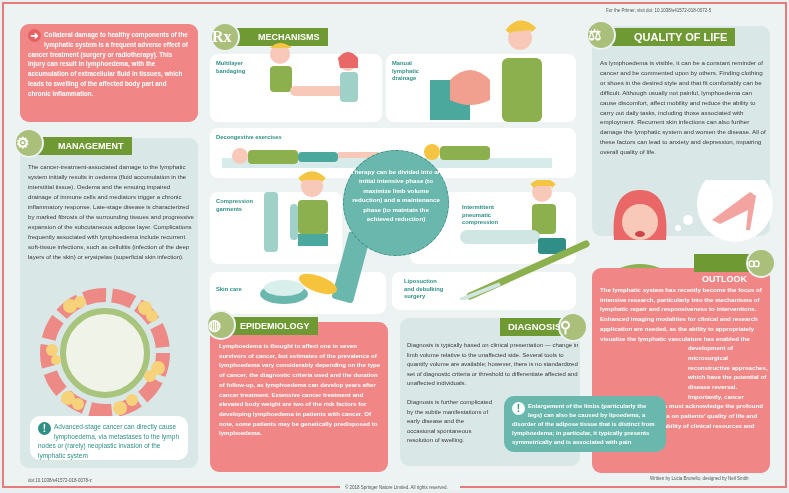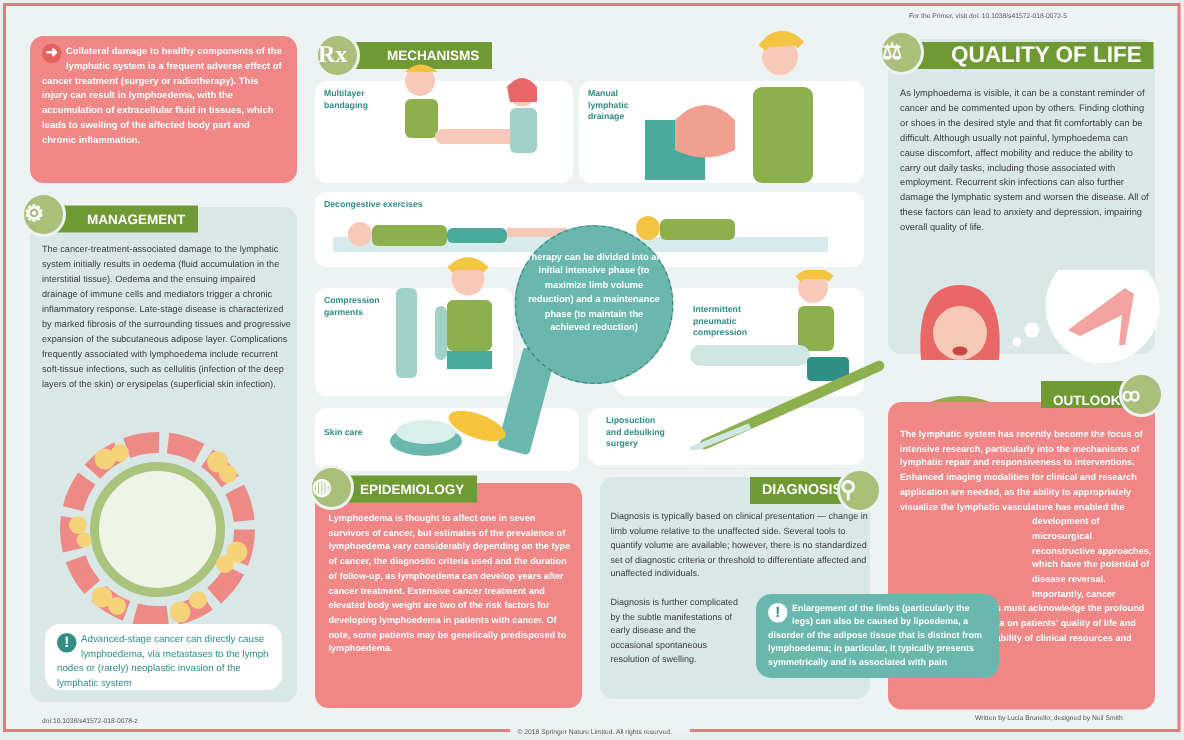--- a/index.html
+++ b/index.html
@@ -129,36 +129,36 @@
   <ellipse cx="58" cy="52" rx="20" ry="8" fill="#f6c33c" transform="rotate(20 58 52)"></ellipse>
 </svg>
 <svg class="fig" style="left:460px;top:240px;" width="130" height="60">
   <line x1="10" y1="56" x2="126" y2="4" stroke="#8db04f" stroke-width="7" stroke-linecap="round"></line>
   <line x1="0" y1="60" x2="40" y2="44" stroke="#cfe6e2" stroke-width="4"></line>
 </svg>
 
 <div class="circle-therapy">Therapy can be divided into an initial intensive phase (to maximize limb volume reduction) and a maintenance phase (to maintain the achieved reduction)</div>
 
 <div class="abs panel-mint" style="left:592px;top:26px;width:178px;height:210px;"></div>
-<div class="hdr" style="left:612px;top:28px;font-size:15px;">QUALITY OF LIFE</div>
+<div class="hdr" style="left:612px;top:28px;font-size:11px;">QUALITY OF LIFE</div>
 <div class="hdr-icon" style="left:586px;top:20px;">⚖</div>
 <div class="abs txt" style="left:600px;top:58px;width:168px;font-size:6.2px;line-height:9.9px;">As lymphoedema is visible, it can be a constant reminder of cancer and be commented upon by others. Finding clothing or shoes in the desired style and that fit comfortably can be difficult. Although usually not painful, lymphoedema can cause discomfort, affect mobility and reduce the ability to carry out daily tasks, including those associated with employment. Recurrent skin infections can also further damage the lymphatic system and worsen the disease. All of these factors can lead to anxiety and depression, impairing overall quality of life.</div>
 <svg class="fig" style="left:600px;top:180px;" width="180" height="100">
   <circle cx="135" cy="24" r="38" fill="#fff"></circle>
   <path d="M112 40 L150 12 L156 16 L150 50 L146 50 L148 30 L120 44 Z" fill="#f3a3a0"></path>
   <path d="M14 60 Q10 10 40 10 Q70 10 66 60 Z" fill="#ea6767"></path>
   <circle cx="40" cy="42" r="18" fill="#f8c9b8"></circle>
   <ellipse cx="40" cy="54" rx="5" ry="3" fill="#c44"></ellipse>
   <path d="M0 100 Q40 68 80 100 Z" fill="#8db04f"></path>
   <circle cx="78" cy="48" r="3" fill="#fff"></circle>
     <circle cx="88" cy="40" r="5" fill="#fff"></circle>
 </svg>
 
 <div class="abs panel-red" style="left:592px;top:268px;width:178px;height:205px;"></div>
-<div class="hdr" style="left:694px;top:254px;padding:4px 22px 0 8px;">OUTLOOK</div>
+<div class="hdr" style="left:694px;top:254px;padding:16px 22px 0 8px;">OUTLOOK</div>
 <div class="hdr-icon" style="left:746px;top:248px;font-size:12px;">ꝏ</div>
 <div class="abs wtxt" style="left:600px;top:285px;width:168px;font-size:6.1px;line-height:9.7px;padding-left:0;">
   <span style="float:left;width:88px;height:112px;shape-outside:inset(66px 0 0 0);"></span>
   <span>The lymphatic system has recently become the focus of intensive research, particularly into the mechanisms of lymphatic repair and responsiveness to interventions. Enhanced imaging modalities for clinical and research application are needed, as the ability to appropriately visualize the lymphatic vasculature has enabled the development of microsurgical reconstructive approaches, which have the potential of disease reversal. Importantly, cancer survivorship resources must acknowledge the profound effects of lymphoedema on patients' quality of life and actively promote availability of clinical resources and research funding.</span>
 </div>
 
 <div class="abs panel-red" style="left:210px;top:322px;width:178px;height:150px;"></div>
 <div class="hdr" style="left:218px;top:317px;">EPIDEMIOLOGY</div>
 <div class="hdr-icon" style="left:206px;top:310px;">◍</div>
 <div class="abs wtxt" style="left:219px;top:341px;width:165px;font-size:6.1px;line-height:9.7px;">Lymphoedema is thought to affect one in seven survivors of cancer, but estimates of the prevalence of lymphoedema vary considerably depending on the type of cancer, the diagnostic criteria used and the duration of follow-up, as lymphoedema can develop years after cancer treatment. Extensive cancer treatment and elevated body weight are two of the risk factors for developing lymphoedema in patients with cancer. Of note, some patients may be genetically predisposed to lymphoedema.</div>

